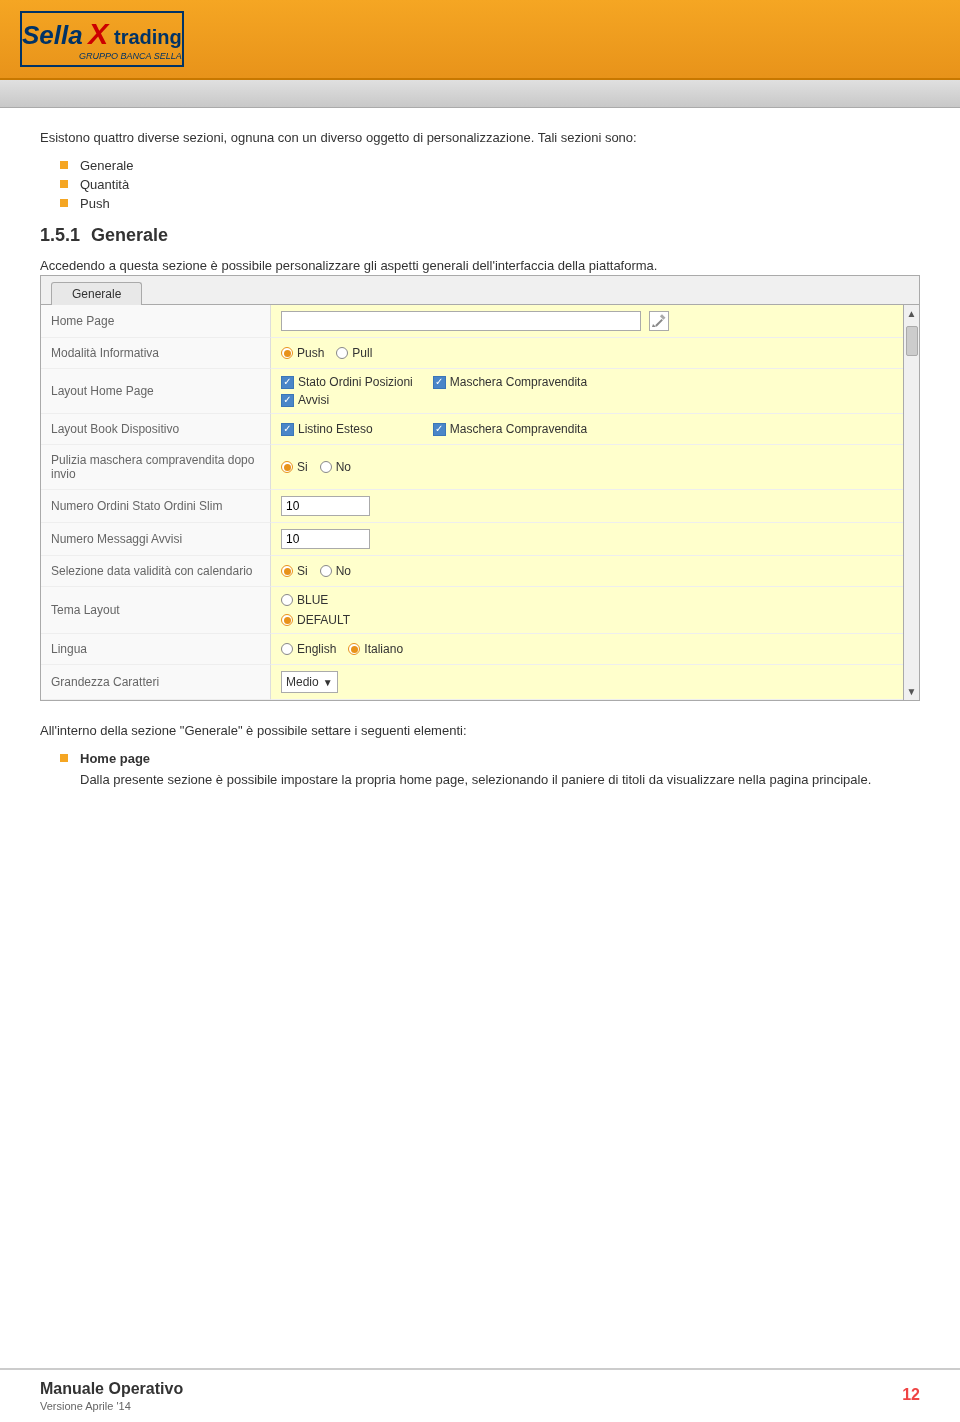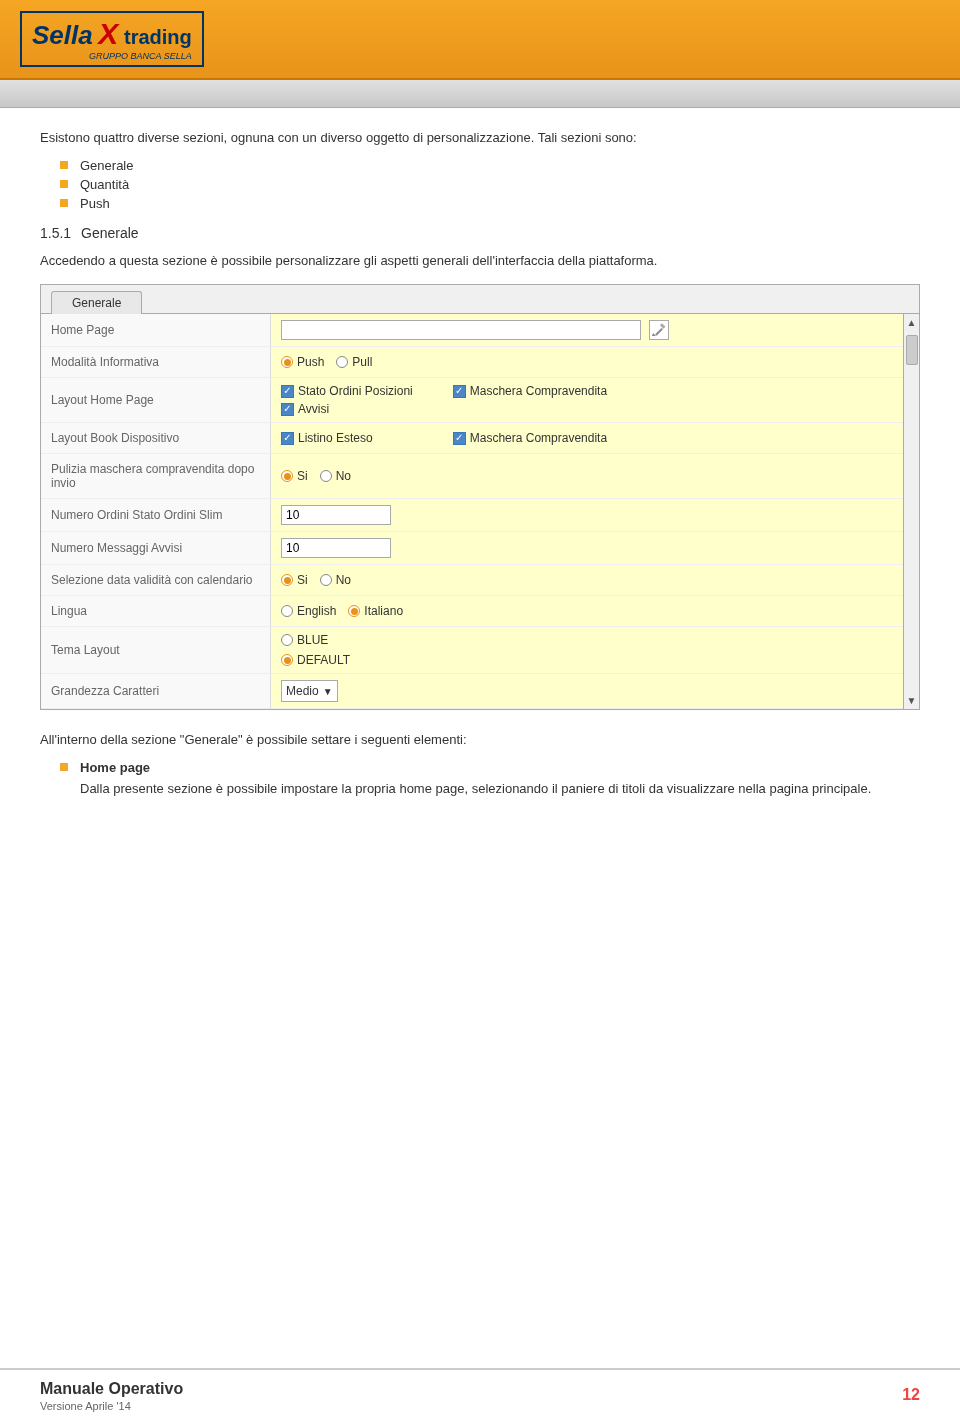--- a/index.html
+++ b/index.html
@@ -21,21 +21,21 @@
       align-items: center;
       padding: 0 20px;
       border-bottom: 2px solid #c87800;
     }
     .logo-container {
       display: flex;
       align-items: center;
     }
     .logo-box {
       border: 2px solid #003366;
-      padding: 4px 10px;
+      padding: 4px 0;
       display: inline-block;
       position: relative;
     }
 
     
     .separator-bar {
       height: 28px;
       background: linear-gradient(to bottom, #e0e0e0, #c8c8c8);
       border-bottom: 1px solid #aaa;
     }
@@ -65,33 +65,32 @@
     .bullet-square {
       width: 8px;
       height: 8px;
       background: #f5a623;
       display: inline-block;
       margin-right: 12px;
       flex-shrink: 0;
     }
 
     .section-title {
-      font-size: 14px;
-      font-weight: normal;
+      font-size: 18px;
+      font-weight: bold;
       color: #333;
       margin: 12px 0 10px 0;
     }
     .section-title span {
       font-style: normal;
     }
 
     .section-desc {
       font-size: 13px;
       color: #333;
-      margin-bottom: 14px;
       line-height: 1.5;
     }
 
     
     .form-panel {
       border: 1px solid #aaa;
       background: #fff;
       margin-bottom: 20px;
       font-size: 12px;
     }
@@ -235,21 +234,21 @@
       color: #fff;
       font-size: 10px;
       line-height: 1;
     }
 
     
     .text-input {
       border: 1px solid #aaa;
       background: #fff;
       height: 20px;
-      width: 110px;
+      width: 89px;
       padding: 1px 4px;
       font-size: 12px;
     }
 
     
     .homepage-value {
       display: flex;
       align-items: center;
       gap: 8px;
     }
@@ -378,21 +377,21 @@
 
     
     .layout-checkboxes {
       display: flex;
       flex-direction: column;
       gap: 4px;
     }
     .layout-row {
       display: flex;
       align-items: center;
-      gap: 40px;
+      gap: 20px;
     }
   </style>
 </head>
 <body>
 
 <div class="header">
   <div class="logo-container">
     <div class="logo-box">
       <span style="font-size:26px;font-weight:bold;color:#003366;font-style:italic;">Sella</span>
       <span style="font-size:30px;font-weight:bold;color:#cc0000;font-style:italic;margin:0 2px;">X</span>
@@ -551,46 +550,46 @@
                 </label>
                 <label class="radio-item">
                   <div class="custom-radio"></div>
                   <span>No</span>
                 </label>
               </div>
             </div>
           </div>
 
           <div class="form-row">
+            <div class="form-label">Tema Layout</div>
+            <div class="form-value">
+              <div style="display:flex; flex-direction:column; gap:6px;">
+                <label class="radio-item">
+                  <div class="custom-radio"></div>
+                  <span>BLUE</span>
+                </label>
+                <label class="radio-item">
+                  <div class="custom-radio checked"></div>
+                  <span>DEFAULT</span>
+                </label>
+              </div>
+            </div>
+          </div>
+
+          <div class="form-row">
             <div class="form-label">Lingua</div>
             <div class="form-value">
               <div class="radio-group">
                 <label class="radio-item">
                   <div class="custom-radio"></div>
                   <span>English</span>
                 </label>
                 <label class="radio-item">
                   <div class="custom-radio checked"></div>
                   <span>Italiano</span>
-                </label>
-              </div>
-            </div>
-          </div>
-
-          <div class="form-row">
-            <div class="form-label">Tema Layout</div>
-            <div class="form-value">
-              <div style="display:flex; flex-direction:column; gap:6px;">
-                <label class="radio-item">
-                  <div class="custom-radio"></div>
-                  <span>BLUE</span>
-                </label>
-                <label class="radio-item">
-                  <div class="custom-radio checked"></div>
-                  <span>DEFAULT</span>
                 </label>
               </div>
             </div>
           </div>
 
           <div class="form-row">
             <div class="form-label">Grandezza Caratteri</div>
             <div class="form-value">
               <div class="select-dropdown">
                 <span>Medio</span>

